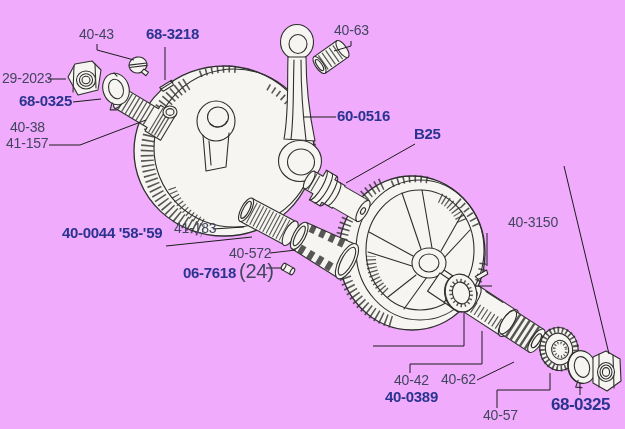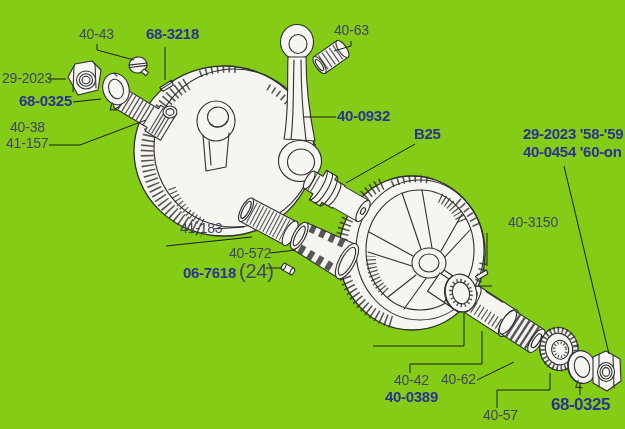--- a/index.html
+++ b/index.html
@@ -1,17 +1,17 @@
 <!DOCTYPE html>
 <html><head>
 <meta charset="utf-8">
 <style>
   html,body{margin:0;padding:0;background:#e8e8e8;}
   .stage{
-    position:relative;width:625px;height:429px;background:#84cc16;
+    position:relative;width:625px;height:429px;background:#f0abfc;
     overflow:hidden;font-family:"Liberation Sans",sans-serif;
   }
   .art{position:absolute;left:0;top:0;}
   .lbl{position:absolute;white-space:nowrap;letter-spacing:-0.2px;line-height:1.05;}
   .plain{color:#42455e;font-size:14px;font-weight:400;}
   .bold{color:#2b3390;font-size:15px;font-weight:700;letter-spacing:-0.3px;}
   .xl{font-size:17px;letter-spacing:-0.5px;}
   .qty{color:#42455e;font-size:20px;font-weight:400;margin-left:3px;}
   
   .ln{fill:none;stroke:#2f2f2f;stroke-width:1.1;stroke-linecap:round;stroke-linejoin:round;}
@@ -236,25 +236,24 @@
     </g>
   </svg>
 
   <div class="lbl plain" style="left:79px;top:27px">40-43</div>
   <div class="lbl bold" style="left:146px;top:26px">68-3218</div>
   <div class="lbl plain" style="left:2px;top:71px">29-2023</div>
   <div class="lbl bold" style="left:19px;top:93px">68-0325</div>
   <div class="lbl plain" style="left:10px;top:120px">40-38</div>
   <div class="lbl plain" style="left:6px;top:136px">41-157</div>
   <div class="lbl plain" style="left:334px;top:23px">40-63</div>
-  <div class="lbl bold" style="left:337px;top:108px">40-0932</div>
+  <div class="lbl bold" style="left:337px;top:108px">60-0516</div>
   <div class="lbl bold" style="left:414px;top:126px">B25</div>
-  <div class="lbl bold" style="left:523px;top:126px">29-2023 '58-'59</div>
-  <div class="lbl bold" style="left:523px;top:144px">40-0454 '60-on</div>
-  <div class="lbl plain" style="left:180px;top:221px">41-183</div>
+  <div class="lbl plain" style="left:174px;top:221px">41-183</div>
+  <div class="lbl bold" style="left:62px;top:225px">40-0044 '58-'59</div>
   <div class="lbl plain" style="left:229px;top:246px">40-572</div>
   <div class="lbl" style="left:183px;top:261px">
     <span class="bold">06-7618</span><span class="qty">(24)</span>
   </div>
   <div class="lbl plain" style="left:508px;top:215px">40-3150</div>
   <div class="lbl plain" style="left:394px;top:373px">40-42</div>
   <div class="lbl bold" style="left:385px;top:389px">40-0389</div>
   <div class="lbl plain" style="left:441px;top:372px">40-62</div>
   <div class="lbl plain" style="left:483px;top:408px">40-57</div>
   <div class="lbl bold xl" style="left:551px;top:396px">68-0325</div>

